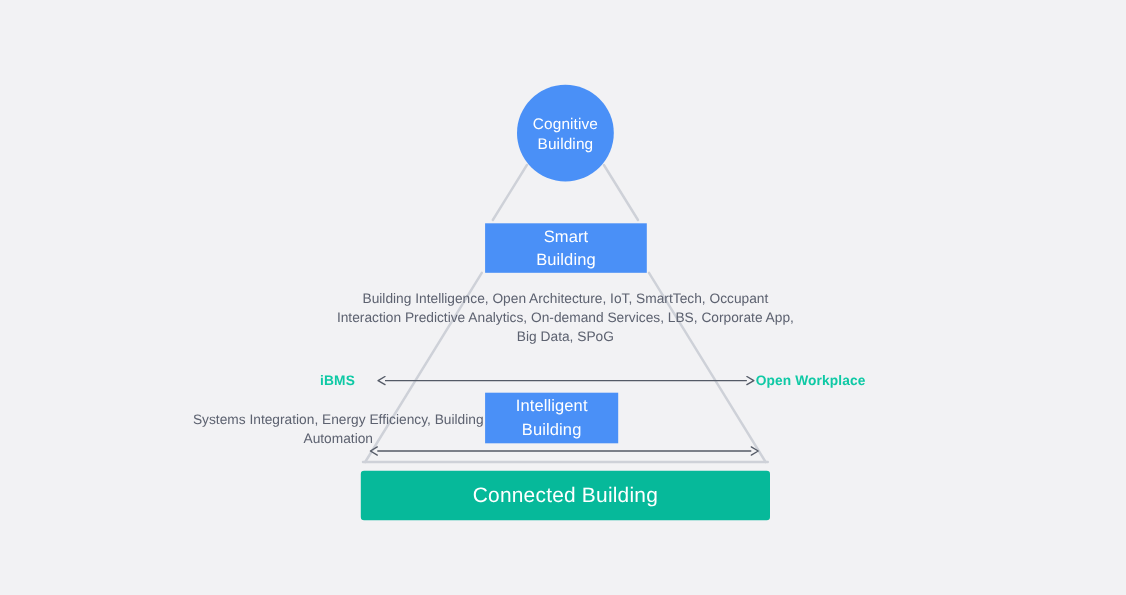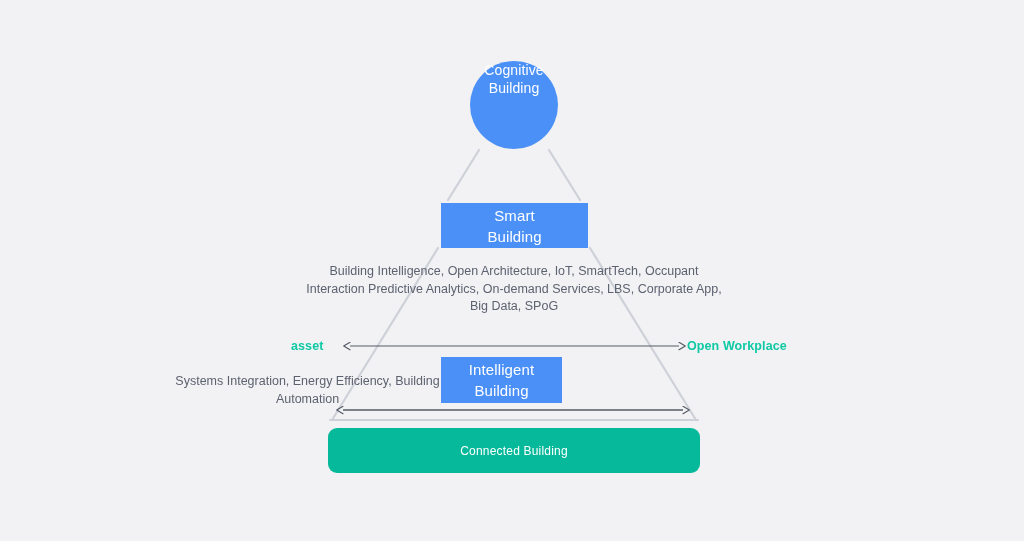--- a/index.html
+++ b/index.html
@@ -25,29 +25,29 @@
     top: 0;
     width: 1024px;
     height: 541px;
     pointer-events: none;
   }
 
   
   .node-circle {
     position: absolute;
     left: 470px;
-    top: 61px;
+    top: 77px;
     width: 88px;
     height: 88px;
     border-radius: 50%;
     background: #4a90f7;
     display: flex;
     flex-direction: column;
     align-items: center;
-    justify-content: flex-start;
+    justify-content: center;
     color: #ffffff;
     font-size: 14px;
     line-height: 18px;
     text-align: center;
     letter-spacing: 0.1px;
   }
 
   
   .node-box {
     position: absolute;
@@ -77,26 +77,26 @@
   }
 
   
   .node-bar {
     position: absolute;
     left: 328px;
     top: 428px;
     width: 372px;
     height: 45px;
     background: #06b99a;
-    border-radius: 9px;
+    border-radius: 3px;
     display: flex;
     align-items: center;
     justify-content: center;
     color: #ffffff;
-    font-size: 12px;
+    font-size: 19px;
     letter-spacing: 0.2px;
   }
 
   
   .caption {
     position: absolute;
     color: #5d6270;
     font-size: 12.5px;
     line-height: 17px;
     text-align: center;
@@ -181,21 +181,21 @@
   </div>
 
 
   <div class="node-box" id="smart-building-box">
     <span>Smart</span>
     <span>Building</span>
   </div>
 
   <div class="caption" id="smart-building-detail">Building Intelligence, Open Architecture, IoT, SmartTech, Occupant Interaction Predictive Analytics, On-demand Services, LBS, Corporate App, Big Data, SPoG</div>
 
-  <div class="axis-label" id="ibms-label">asset</div>
+  <div class="axis-label" id="ibms-label">iBMS</div>
   <div class="axis-label" id="workplace-label">Open Workplace</div>
 
   <div class="caption" id="ibms-detail">Systems Integration, Energy Efficiency, Building Automation</div>
 
   <div class="node-box" id="intelligent-building-box">
     <span>Intelligent</span>
     <span>Building</span>
   </div>
 
   <div class="node-bar">

